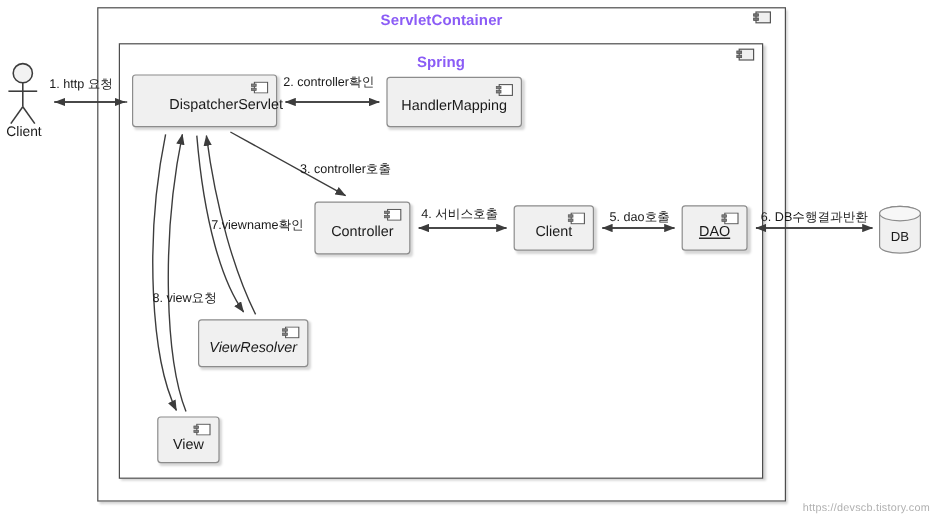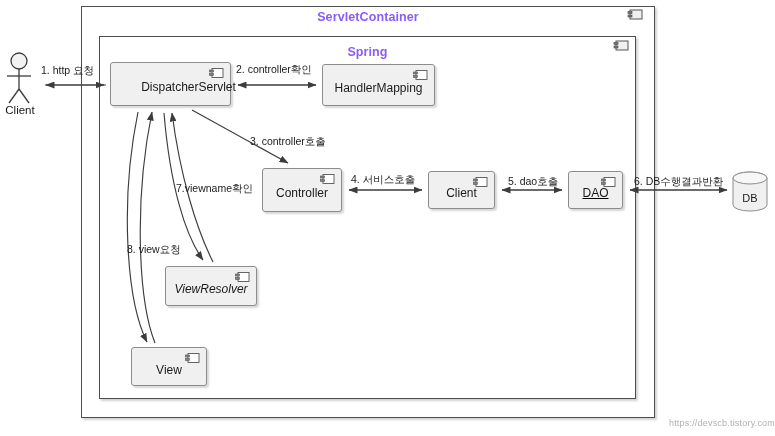--- a/index.html
+++ b/index.html
@@ -185,21 +185,21 @@
 
   <div class="component" style="left:165px; top:266px; width:92px; height:40px;font-style:italic;">
     <svg class="comp-icon" viewBox="0 0 15 10">
       <rect x="3" y="0.5" width="11" height="9" fill="#ffffff" stroke="#555" stroke-width="0.9"></rect>
       <rect x="0.5" y="2" width="4" height="2" fill="#808080" stroke="#555" stroke-width="0.6"></rect>
       <rect x="0.5" y="5.5" width="4" height="2" fill="#808080" stroke="#555" stroke-width="0.6"></rect>
     </svg>
     <span class="label">ViewResolver</span>
   </div>
 
-  <div class="component" style="left:131px; top:347px; width:76px; height:39px;">
+  <div class="component" style="left:131px; top:347px; width:52px; height:39px;">
     <svg class="comp-icon" viewBox="0 0 15 10">
       <rect x="3" y="0.5" width="11" height="9" fill="#ffffff" stroke="#555" stroke-width="0.9"></rect>
       <rect x="0.5" y="2" width="4" height="2" fill="#808080" stroke="#555" stroke-width="0.6"></rect>
       <rect x="0.5" y="5.5" width="4" height="2" fill="#808080" stroke="#555" stroke-width="0.6"></rect>
     </svg>
     <span class="label">View</span>
   </div>
 
   <svg class="overlay">
     <g>

